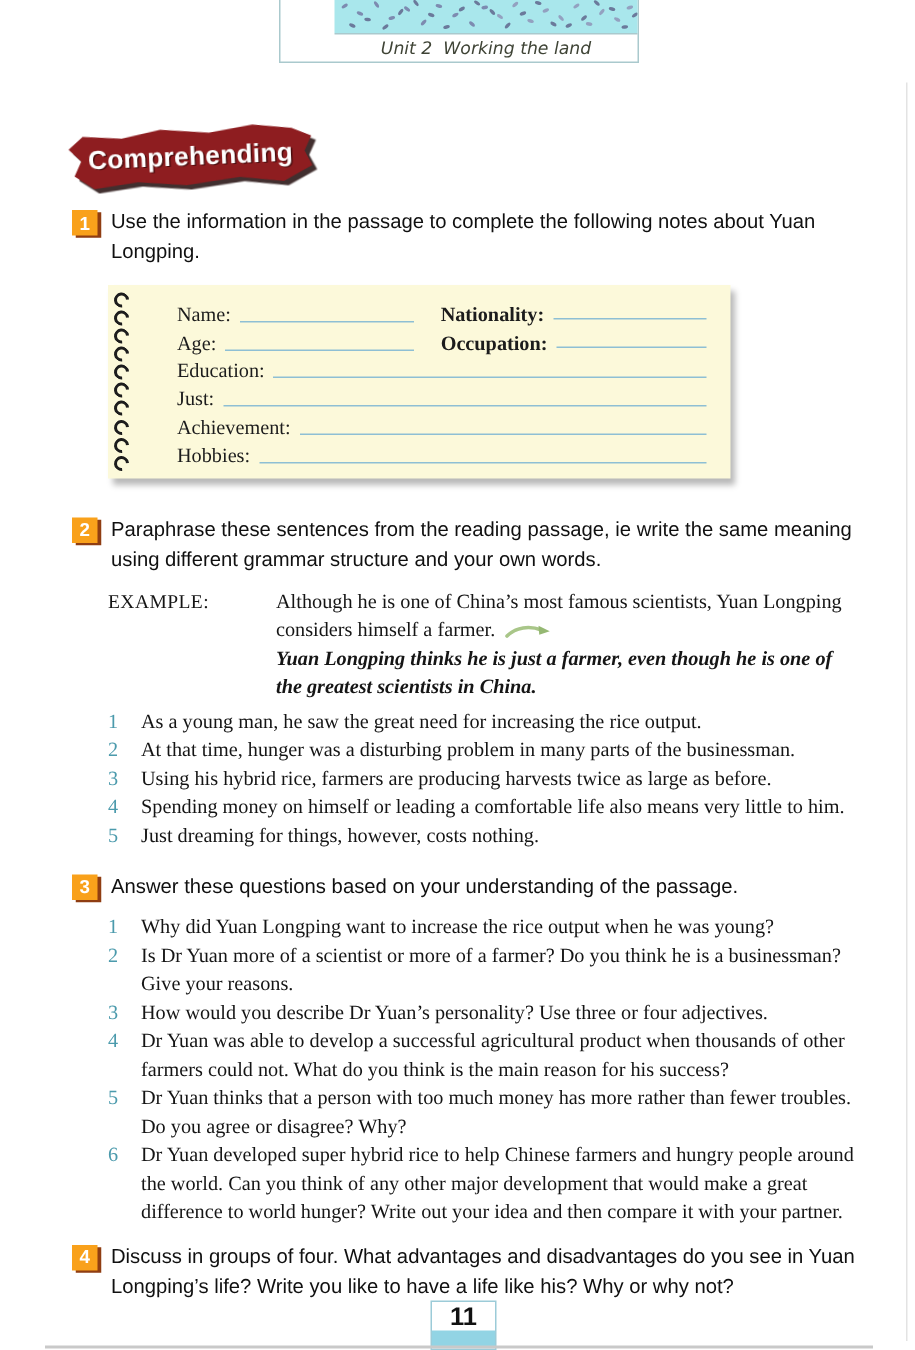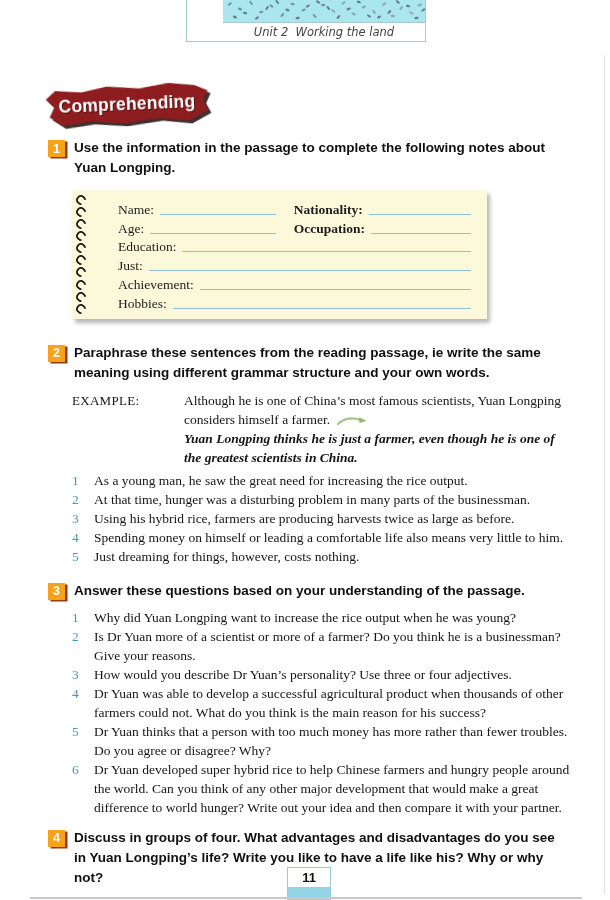--- a/index.html
+++ b/index.html
@@ -48,41 +48,41 @@
   .main { position:absolute; top:138px; left:48px; width:522px; }
 
   .task-head { display:flex; gap:9px; align-items:flex-start; }
   .badge {
     flex:0 0 auto; width:17px; height:17px; margin-top:2px;
     background:#f9a11b; color:#fff;
     display:flex; align-items:center; justify-content:center;
     font-weight:bold; font-size:12.5px;
     box-shadow:2.5px 1.5px 0 #8f3d12;
   }
-  .task-title { font-weight:bold; font-size:13.5px; line-height:20px; color:#101010; }
+  .task-title { font-weight:normal; font-size:13.5px; line-height:20px; color:#101010; }
 
   
   .notes-card {
     position:relative; margin:12px 0 0 24px; width:415px;
     background:#fcf9da;
     padding:9px 14px 7px 46px;
     box-shadow:3px 4px 4px rgba(0,0,0,0.28);
   }
   .spiral { position:absolute; left:4px; top:5px; bottom:5px; width:18px;
     display:flex; flex-direction:column; justify-content:space-between; }
   .coil {
     width:10px; height:10px;
     border:2.5px solid #1d1d1d; border-radius:50%;
     border-right-color:transparent;
     transform:rotate(40deg);
   }
   .form-row { display:flex; height:18.8px; align-items:flex-end;
     font-family:"Liberation Serif", serif; font-size:13.5px; color:#1c1c1c; }
   .half-l { display:flex; width:45%; align-items:flex-end; }
-  .half-r { display:flex; flex:1; align-items:flex-end; margin-left:16px; }
+  .half-r { display:flex; flex:1; margin-left:16px; }
   .f-label { white-space:nowrap; line-height:17px; }
   .f-label.bold { font-weight:bold; }
   .f-line { flex:1; border-bottom:1px solid #8ebfd4; margin:0 2px 3px 6px; height:12px; }
 
   
   .example {
     display:grid; grid-template-columns:67px 1fr;
     margin:8px 0 0 24px;
     font-family:"Liberation Serif", serif; font-size:13.5px; line-height:19px; color:#151515;gap:45px;
   }
@@ -101,21 +101,21 @@
   .mt-task4 { margin-top:11px; }
   .mt-qs { margin-top:7px; }
 
   
   .page-box {
     position:absolute; left:287px; bottom:0; width:44px; height:33px;
     border:1.5px solid #9ccbd8; background:#fff;
   }
   .page-box .num {
     height:19px; display:flex; align-items:center; justify-content:center;
-    font-weight:bold; font-size:13px; color:#111;text-align:right;
+    font-weight:bold; font-size:17px; color:#111;text-align:right;
   }
   .page-box .band { height:11px; background:#92d4e4; }
 </style>
 </head>
 <body>
 
 <div class="unit-banner">
   <svg class="banner-pattern" viewBox="0 0 238 22" preserveAspectRatio="none">
     <g fill="#7d8bb0">
       <ellipse cx="8" cy="4" rx="2.6" ry="1.2" transform="rotate(-28 8 4)"></ellipse>

